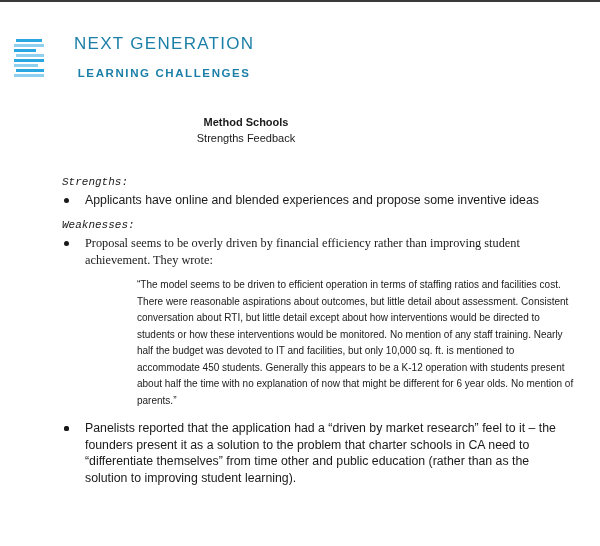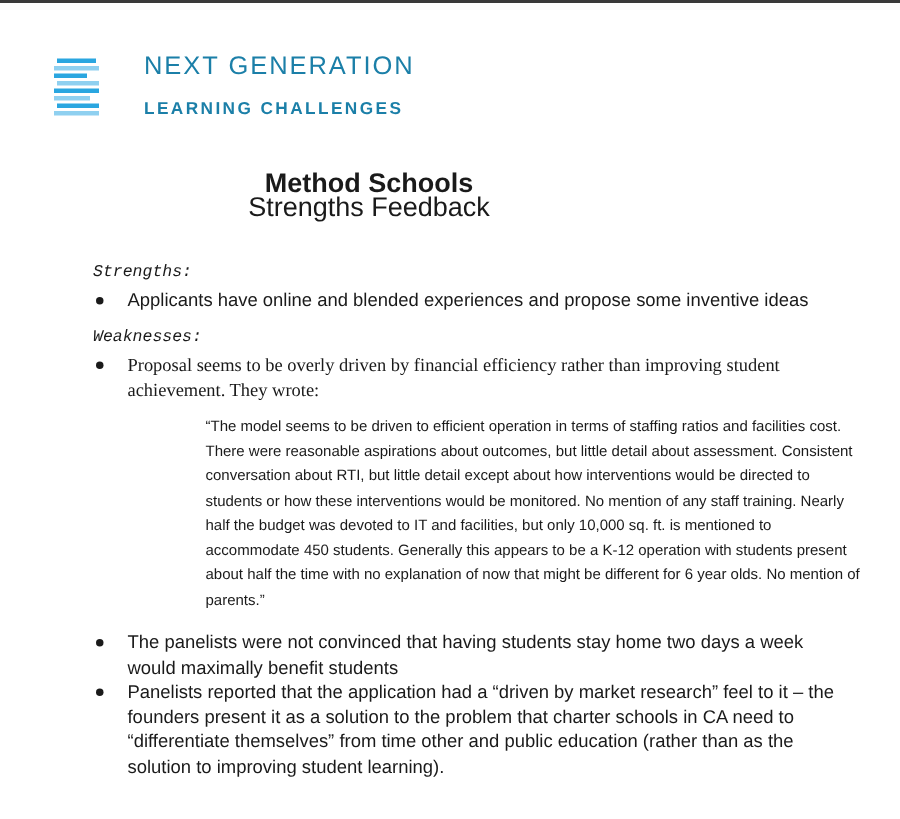--- a/index.html
+++ b/index.html
@@ -12,24 +12,25 @@
       height: 546px;
       position: relative;
       overflow: hidden;
       font-family: "Liberation Sans", sans-serif;
       color: #1a1a1a;
       border-top: 2px solid #3a3a3a;
       box-sizing: border-box;
     }
     .logo {
       position: absolute;
-      left: 36px;
+      left: 14px;
       top: 33px;
       display: flex;
       align-items: center;
+      text-align: center;
     }
     .logo-mark {
       width: 32px;
       height: 38px;
       position: relative;
     }
     .logo-mark .bar {
       position: absolute;
       height: 3px;
       background: #2aa6e0;
@@ -51,21 +52,21 @@
       font-weight: bold;
       margin-top: 16px;
     }
     .doc-title {
       position: absolute;
       left: 0;
       width: 492px;
       top: 112px;
       text-align: center;
       font-family: "Liberation Sans", sans-serif;
-      font-size: 18px;
+      font-size: 11px;
       line-height: 16px;
     }
     .doc-title .t1 { font-weight: bold; }
     .section-label {
       position: absolute;
       left: 62px;
       font-style: italic;
       font-size: 11px;
       font-family: Liberation Mono, monospace;
     }
@@ -140,19 +141,18 @@
     <span class="dot"></span>
     <span>Proposal seems to be overly driven by financial efficiency rather than improving student achievement. They wrote:</span>
   </li>
 </ul>
 
 <div class="quote">“The model seems to be driven to efficient operation in terms of staffing ratios and facilities cost.  There were reasonable aspirations about outcomes, but little detail about assessment.  Consistent conversation about RTI, but little detail except about how interventions would be directed to students or how these interventions would be monitored.  No mention of any staff training. Nearly half the budget was devoted to IT and facilities, but only 10,000 sq. ft. is mentioned to accommodate 450 students. Generally this appears to be a K-12 operation with students present about half the time with no explanation of now that might be different for 6 year olds.  No mention of parents.”</div>
 
 <ul class="bullet-list" style="top:418px;">
   <li>
     <span class="dot"></span>
-    <span>The panelists were not convinced that having students stay home two days a week would maximally benefit students</span>
   </li>
   <li>
     <span class="dot"></span>
     <span>Panelists reported that the application had a  “driven by market research” feel to it – the founders present it as a solution to the problem that charter schools in CA need to “differentiate themselves” from time other and public education (rather than as the solution to improving student learning).</span>
   </li>
 </ul>
 
 </body></html>

